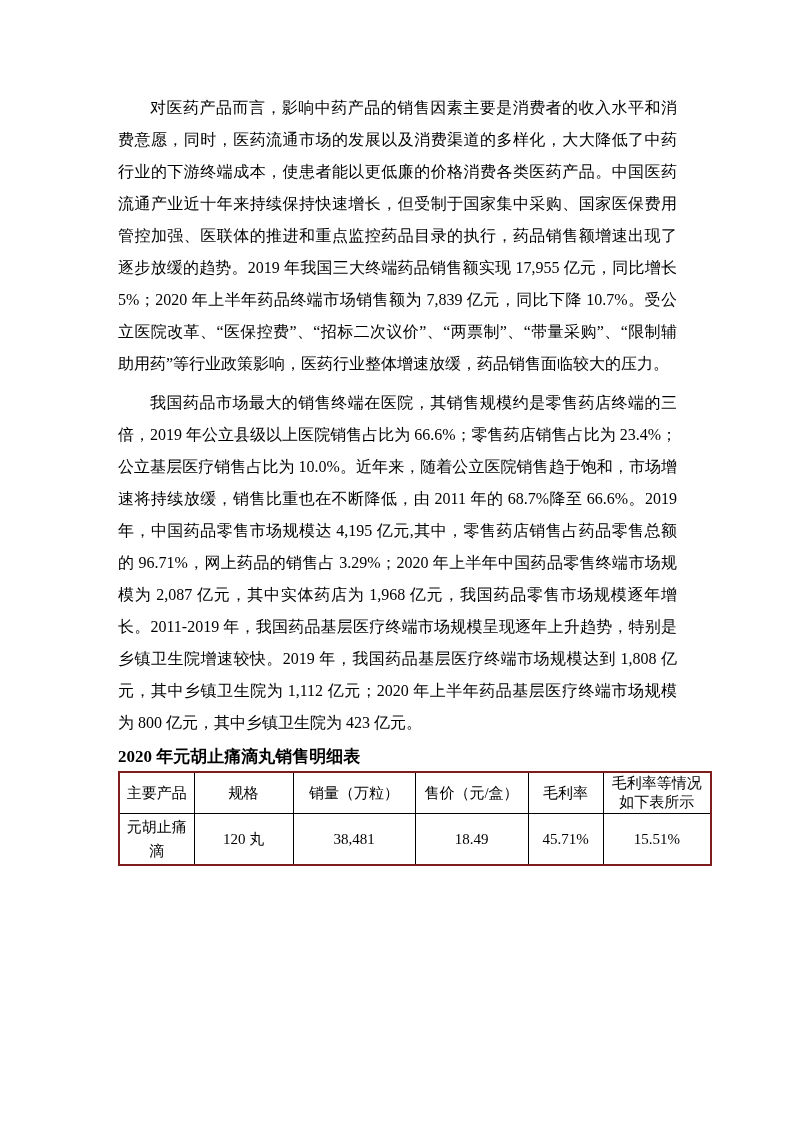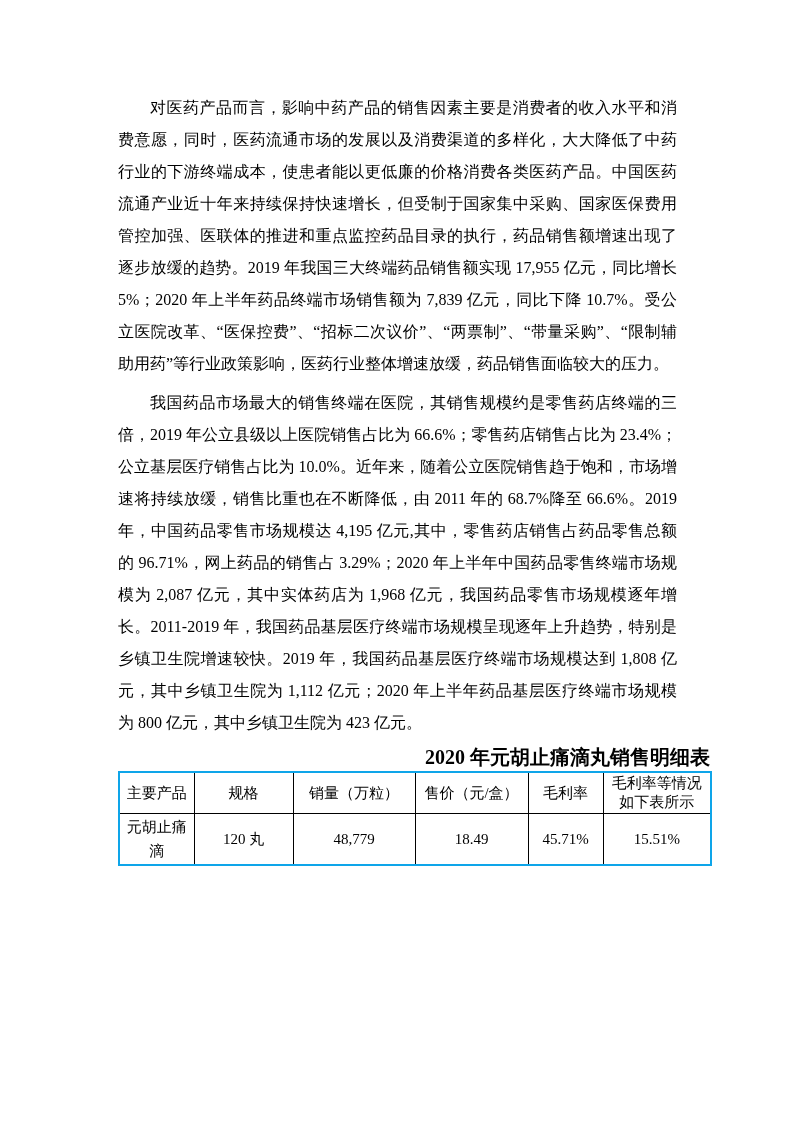--- a/index.html
+++ b/index.html
@@ -25,31 +25,31 @@
     text-align: justify;
     text-indent: 2em;
     margin-bottom: 7px;
     letter-spacing: 0;
   }
   .table-block {
     width: 592px; 
   }
   .table-title {
     width: 592px;
-    font-size: 20px;
+    font-size: 17px;
     font-weight: bold;
-    text-align: right;
+    text-align: left;
     line-height: 22px;
     margin: 2px 0 3px 0;
   }
   table.sales {
     width: 592px;
     table-layout: fixed;
     border-collapse: collapse;
-    border: 2px solid #0ea5e9;
+    border: 2px solid #7f1d1d;
   }
   table.sales th, table.sales td {
     border: 1px solid #000000;
     font-weight: normal;
     text-align: center;
     vertical-align: middle;
     font-size: 15px;
     padding: 1px 3px;
     overflow: hidden;
   }
@@ -87,21 +87,21 @@
             <th>销量（万粒）</th>
             <th>售价（元/盒）</th>
             <th>毛利率</th>
             <th>毛利率等情况如下表所示</th>
           </tr>
         </thead>
         <tbody>
           <tr>
             <td>元胡止痛滴</td>
             <td>120 丸</td>
-            <td class="num-right">48,779</td>
+            <td class="num-right">38,481</td>
             <td>18.49</td>
             <td>45.71%</td>
             <td>15.51%</td>
           </tr>
         </tbody>
       </table>
     </div>
 
   </div>
 </div>

